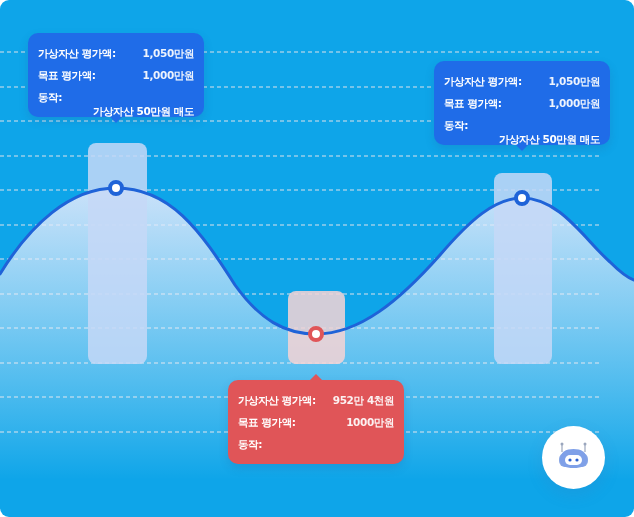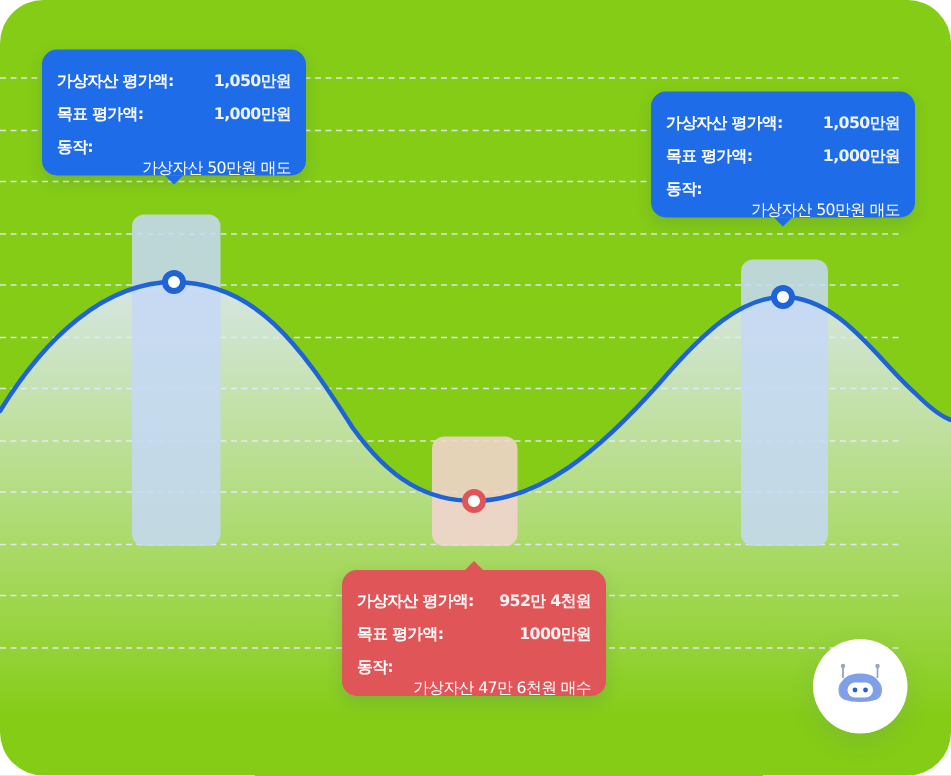--- a/index.html
+++ b/index.html
@@ -1,30 +1,30 @@
 <!DOCTYPE html>
 <html><head>
   <meta charset="utf-8">
   <style>
     html, body { margin: 0; padding: 0; background: #ffffff; }
     body { width: 634px; height: 517px; position: relative; overflow: hidden;
            font-family: "DejaVu Sans", "Liberation Sans", sans-serif; }
     .card { position: absolute; left: 0; top: 0; width: 634px; height: 517px;
-            background: #84cc16; border-radius: 29px; overflow: hidden; }
+            background: #0ea5e9; border-radius: 9px; overflow: hidden; }
     svg.chart { position: absolute; left: 0; top: 0; }
     .tooltip { position: absolute; width: 176px; border-radius: 10px; color: #fff;
                padding: 10px 10px 8px 10px; box-sizing: border-box; font-size: 10.5px;
                box-shadow: 0 4px 10px rgba(40,60,120,0.15); }
     .tooltip.blue { background: #1f6ce8; }
     .tooltip.red { background: #e05558; }
     .tooltip .row { display: flex; justify-content: space-between; align-items: center;
                     height: 22px; letter-spacing: -0.4px; }
     .tooltip .label { font-weight: 600; }
     .tooltip .value { font-weight: 700; opacity: 0.92; }
-    .tooltip .row.action .value { font-weight: 400; opacity: 1; margin-top: 27px; }
+    .tooltip .row.action .value { font-weight: 700; opacity: 1; margin-top: 27px; }
     .tooltip .arrow { position: absolute; width: 0; height: 0;
                       border-left: 6px solid transparent; border-right: 6px solid transparent; }
     .tooltip.blue .arrow { bottom: -6px; border-top: 6px solid #1f6ce8; }
     .tooltip.red .arrow { top: -6px; border-bottom: 6px solid #e05558; }
     .bot-btn { position: absolute; left: 542px; top: 426px; width: 63px; height: 63px;
                border-radius: 50%; background: #ffffff;
                box-shadow: 0 6px 16px rgba(90,110,170,0.15); cursor: pointer; }
   </style>
 </head>
 <body>
@@ -103,21 +103,20 @@
     <div class="row">
       <span class="label">가상자산 평가액:</span>
       <span class="value">952만 4천원</span>
     </div>
     <div class="row">
       <span class="label">목표 평가액:</span>
       <span class="value">1000만원</span>
     </div>
     <div class="row action">
       <span class="label">동작:</span>
-      <span class="value">가상자산 47만 6천원 매수</span>
     </div>
   </div>
 
   <div class="bot-btn">
     <svg width="63" height="63" viewBox="0 0 63 63">
       <line x1="20" y1="19" x2="20" y2="26" stroke="#9aa6bd" stroke-width="1.2"></line>
       <line x1="43" y1="19" x2="43" y2="26" stroke="#9aa6bd" stroke-width="1.2"></line>
       <circle cx="20" cy="18" r="1.5" fill="#9aa6bd"></circle>
       <circle cx="43" cy="18" r="1.5" fill="#9aa6bd"></circle>
       <rect x="17" y="27" width="29" height="14" rx="6" fill="#8aa8e6"></rect>

